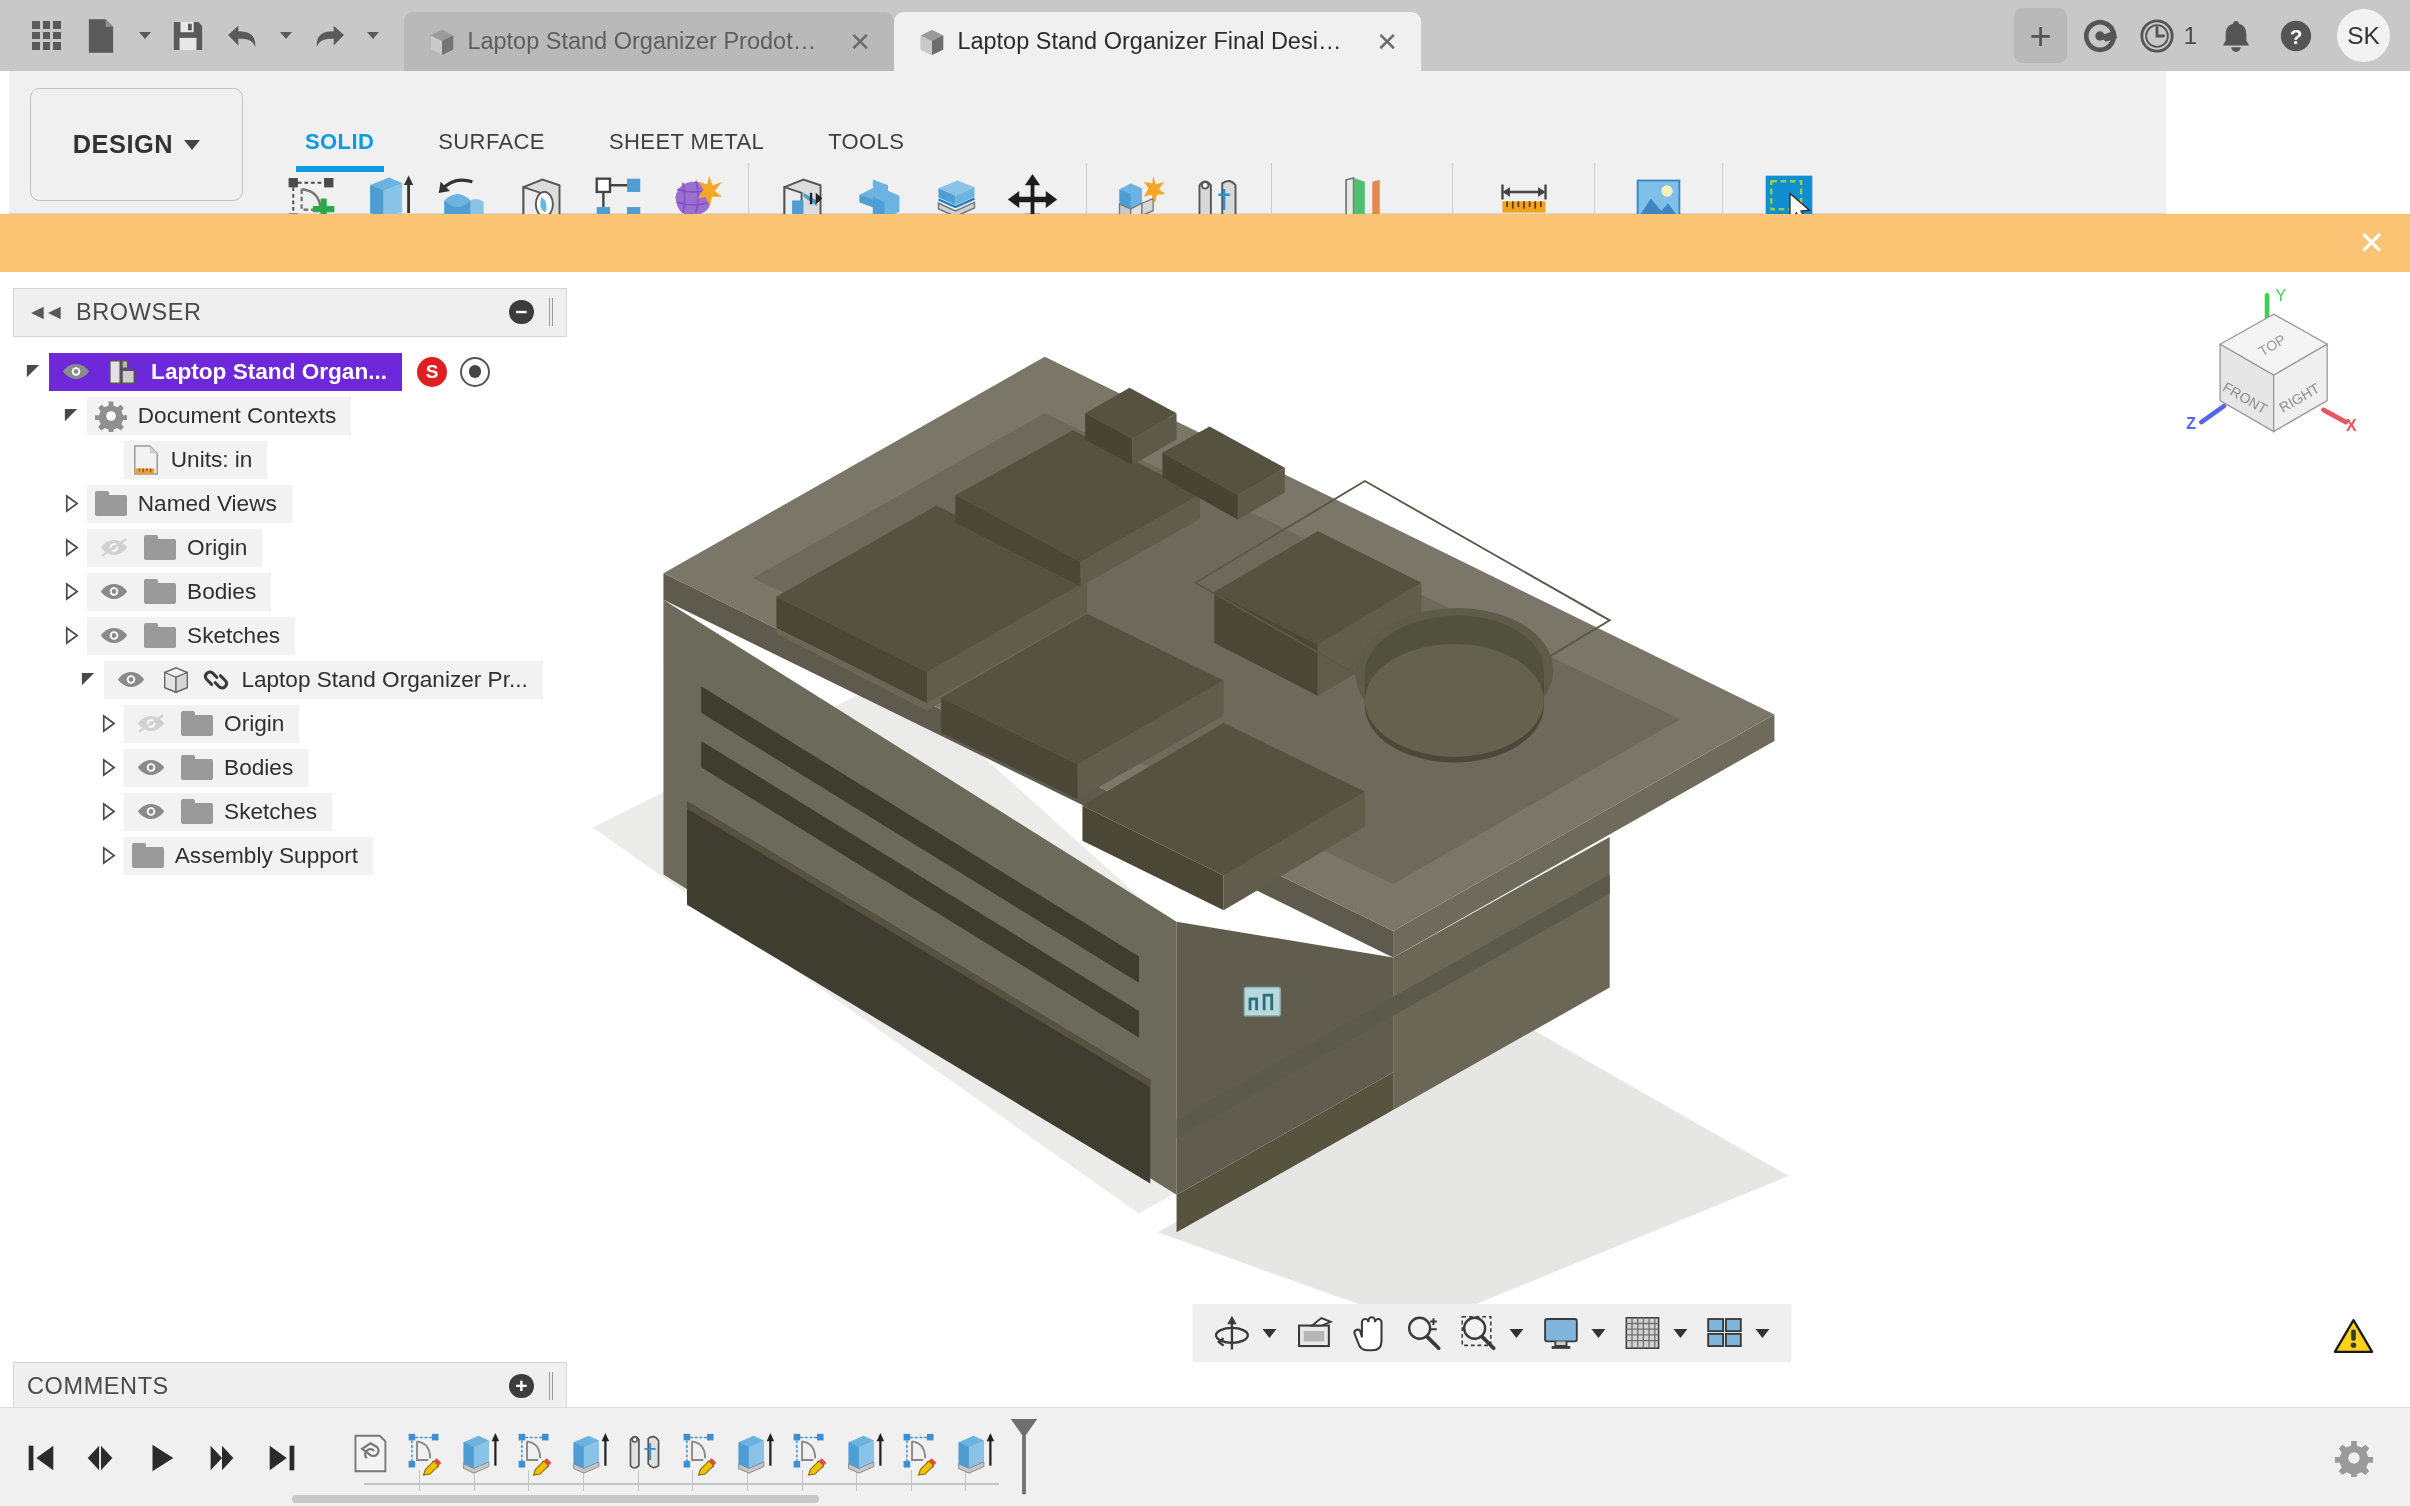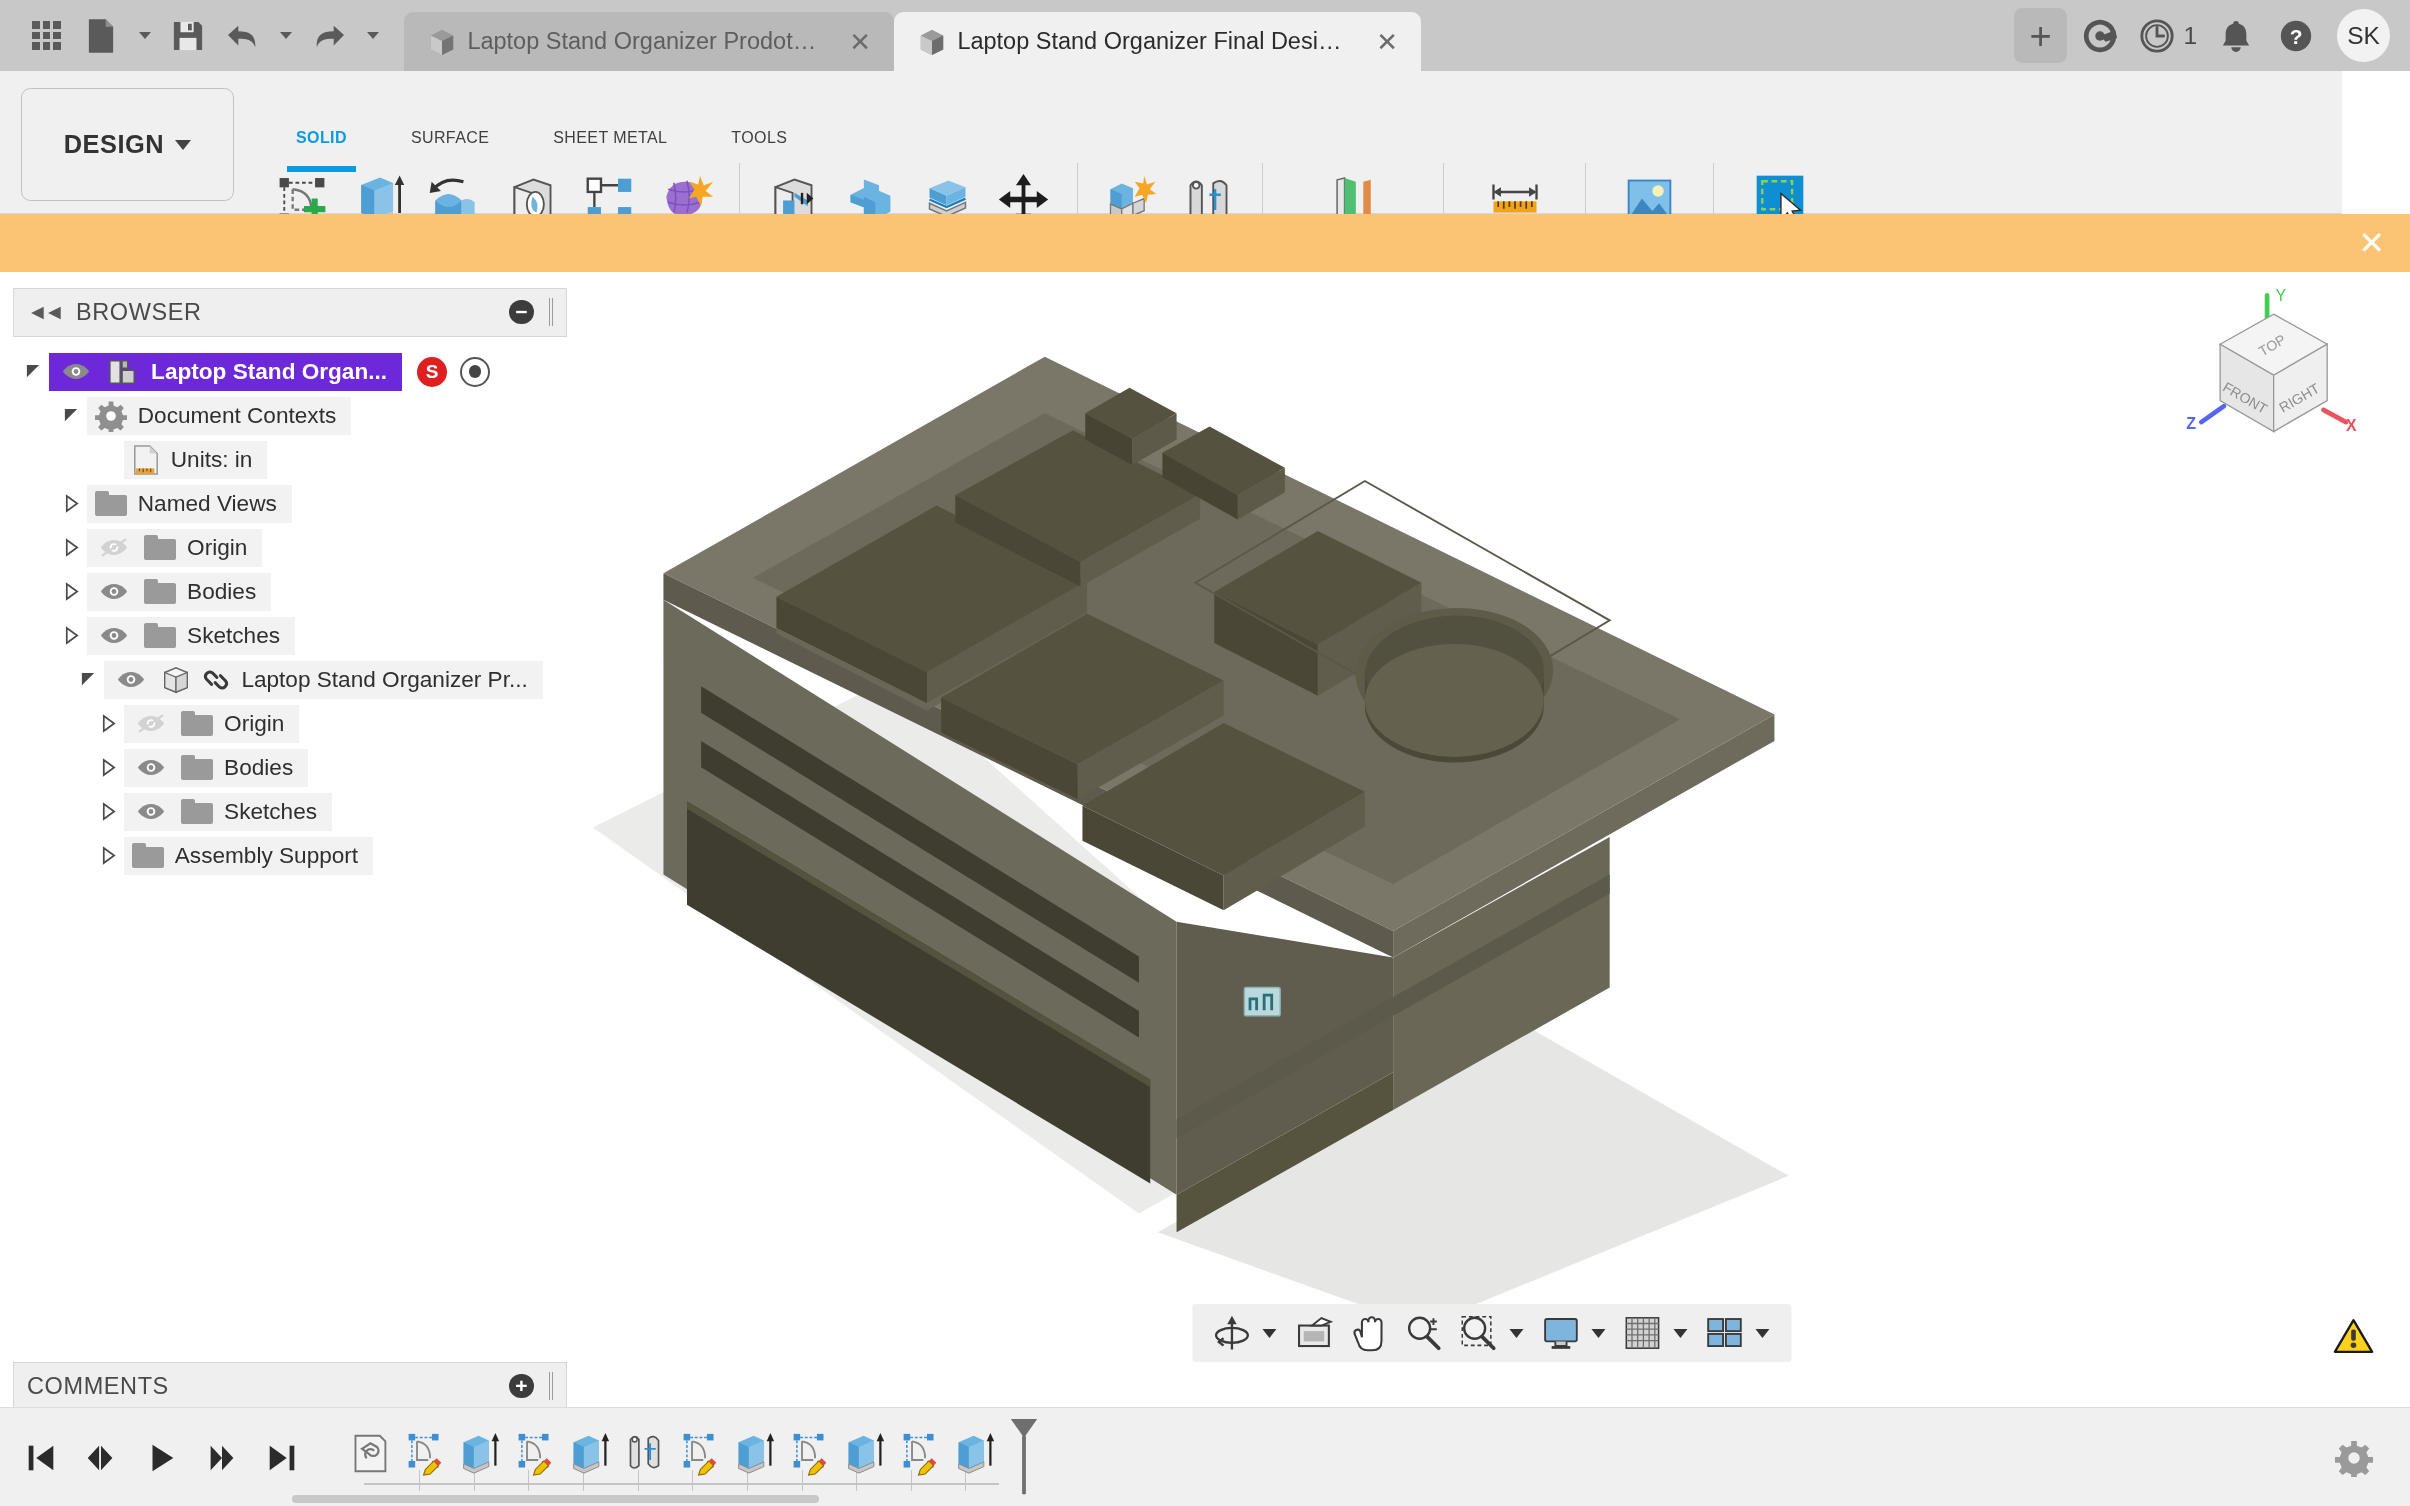--- a/index.html
+++ b/index.html
@@ -54,34 +54,34 @@
   .clockwrap { display:flex; align-items:center; gap:8.5px; cursor:pointer; padding:0 5.6px; }
   .clock-num { font-size:24.5px; color:#4a4a4a; }
   .avatar {
     width:53px;height:53px;border-radius:50%;background:#f2f2f2;
     display:flex;align-items:center;justify-content:center;
     font-size:24.5px;color:#333;cursor:pointer;margin-left:7.5px;
   }
 
   
   .ribbon {
-    position:absolute;left:0;top:71px;width:2342px;height:143px;
+    position:absolute;left:9px;top:71px;width:2157px;height:143px;
     background:#f0f0f0;border-bottom:0.9px solid #d8d8d8;
   }
   .design-btn {
     position:absolute;left:21px;top:17px;width:213px;height:113px;
     border:0.9px solid #c2c2c2;border-radius:9.4px;background:#f0f0f0;
     display:flex;align-items:center;justify-content:center;gap:11.3px;cursor:pointer;
     font-size:25.4px;font-weight:bold;color:#333;letter-spacing:0.5px;
   }
   .design-caret { width:0;height:0;border-left:8.5px solid transparent;border-right:8.5px solid transparent;border-top:10.4px solid #444; }
 
   .ribbon-tabs { position:absolute;left:264px;top:58px;display:flex;gap:0; }
   .rtab {
-    font-size:16px;color:#3f3f3f;padding:0 32px;cursor:pointer;position:relative;
+    font-size:22px;color:#3f3f3f;padding:0 32px;cursor:pointer;position:relative;
     letter-spacing:0.4px;height:32px;
   }
   .rtab.active { color:#0c9ae0; font-weight:bold; }
   .rtab.active::after {
     content:""; position:absolute;left:22.6px;right:22.6px;bottom:-11.3px;height:6.6px;background:#0c9ae0;
   }
 
   .panels { position:absolute;left:256px;top:92px;right:9.4px;height:113px;display:flex;align-items:flex-start; }
   .panel { display:flex;flex-direction:column;align-items:center;position:relative;padding:0 9.4px; }
   .panel-icons { display:flex;align-items:flex-start;gap:3.8px;height:73px; }

